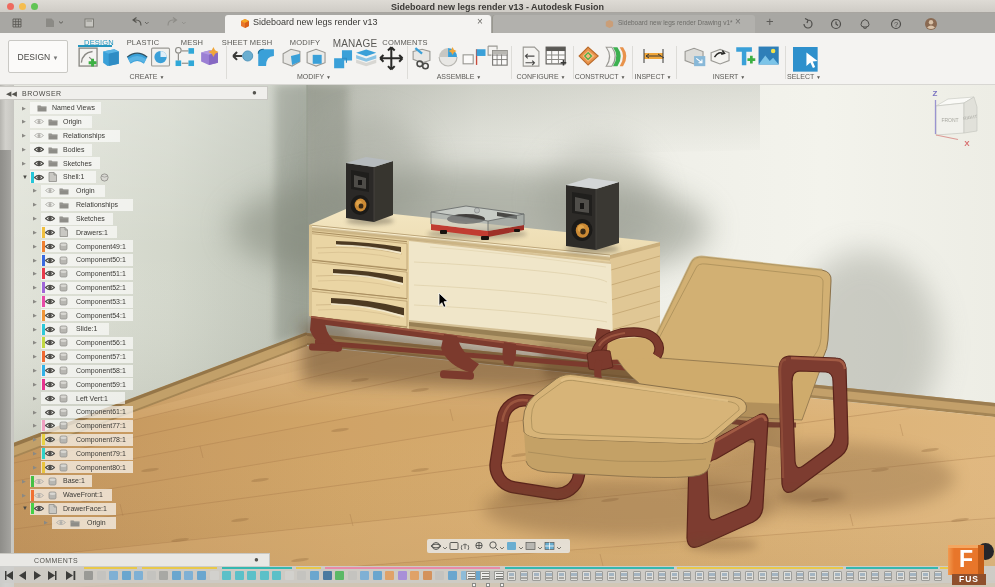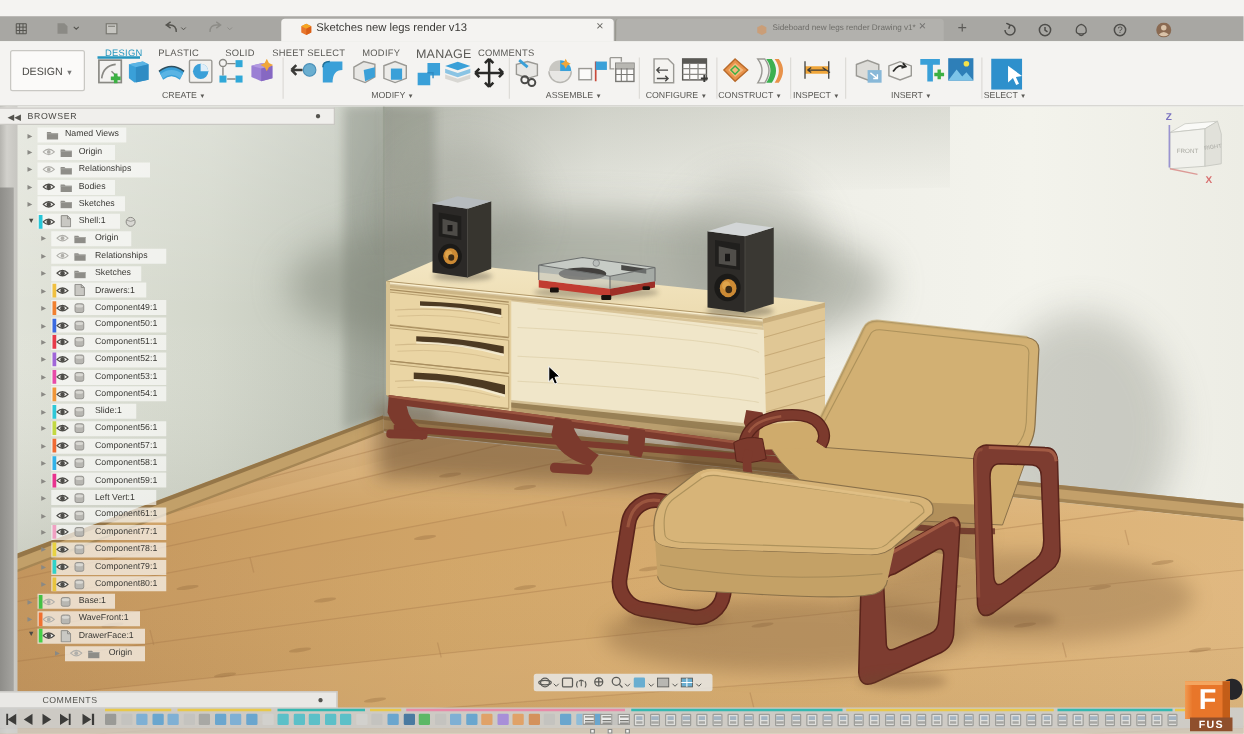--- a/index.html
+++ b/index.html
@@ -262,20 +262,26 @@
 <polygon points="964,103 974,97 977,107 977,131 964,133" fill="#e1e1da" stroke="#c6c7c0" stroke-width="0.7"></polygon>
 <text x="950" y="122" font-size="5" fill="#a8a8a0" text-anchor="middle" font-family="Liberation Sans,sans-serif">FRONT</text>
 <text x="970.5" y="119" font-size="4.5" fill="#a8a8a2" text-anchor="middle" font-family="Liberation Sans,sans-serif" transform="rotate(-8 970,119)">RIGHT</text>
 <line x1="935.5" y1="100" x2="935.5" y2="134" stroke="#9a94d0" stroke-width="1.3"></line>
 <text x="935" y="96" font-size="8" font-weight="bold" fill="#7a72c0" text-anchor="middle" font-family="Liberation Sans,sans-serif">Z</text>
 <line x1="936" y1="135" x2="958" y2="139.5" stroke="#dc9a96" stroke-width="1.1"></line>
 <text x="967" y="146" font-size="8" font-weight="bold" fill="#d87070" text-anchor="middle" font-family="Liberation Sans,sans-serif">X</text>
 <path d="M439,293 l0,12.5 l2.8,-2.8 l1.9,4.6 l2.2,-0.9 l-1.9,-4.6 l3.9,-0.4 Z" fill="#000" stroke="#fff" stroke-width="0.8"></path>
 </svg>
 
+<div class="abs" style="left:0;top:0;width:995px;height:13px;background:linear-gradient(#dedbd5,#cfccc6);border-bottom:1px solid #a8a5a0">
+ <div class="abs" style="left:7px;top:3px;width:7px;height:7px;border-radius:50%;background:#ee6a5f"></div>
+ <div class="abs" style="left:19px;top:3px;width:7px;height:7px;border-radius:50%;background:#f5bd4f"></div>
+ <div class="abs" style="left:31px;top:3px;width:7px;height:7px;border-radius:50%;background:#61c454"></div>
+ <div class="abs" style="left:0;top:1.5px;width:995px;text-align:center;font-size:9px;font-weight:bold;color:#3c3a37">Sideboard new legs render v13 - Autodesk Fusion</div>
+</div>
 
 <div class="abs" style="left:0;top:13px;width:995px;height:20px;background:#a8a7a3">
  <svg class="abs" style="left:0;top:0" width="230" height="20" viewBox="0 0 230 20">
   <g stroke="#55544f" stroke-width="1" fill="none">
    <path d="M13,6 h8 v8 h-8 Z M13,8.7 h8 M13,11.4 h8 M15.7,6 v8 M18.4,6 v8" stroke-width="0.8"></path>
    <path d="M46,5.5 h5.5 l2.5,2.5 v6 h-8 Z" fill="#8b8a85" stroke="none"></path>
           <path d="M59,8.5 l2,1.8 l2,-1.8" stroke-width="0.9"></path>
    <rect x="85" y="6" width="8.5" height="8" stroke="#77766f" fill="#c6c5c0" stroke-width="0.9"></rect>
           <line x1="86.5" y1="8" x2="92" y2="8" stroke="#77766f" stroke-width="0.8"></line>
    <path d="M141,12.5 q0,-5.5 -5,-5.5 l-3.5,0 M136.5,4.5 l-3.5,2.5 l3.5,2.5" stroke-width="1.1"></path>
@@ -283,21 +289,21 @@
    <path d="M168,12.5 q0,-5.5 5,-5.5 l3,0 M173,4.5 l3.5,2.5 l-3.5,2.5" stroke="#8d8c87" stroke-width="1.1"></path>
    <path d="M182,9 l1.8,1.8 l1.8,-1.8" stroke="#8d8c87" stroke-width="0.8"></path>
   </g>
  </svg>
  <div class="abs" style="left:225px;top:2px;width:266px;height:18px;background:#f4f3f1;border-radius:3px 3px 0 0"></div>
  <svg class="abs" style="left:239px;top:5px" width="11" height="11" viewBox="0 0 11 11">
         <polygon points="2,3 6,1 10,3 10,8 6,10 2,8" fill="#e8762c"></polygon>
         <polygon points="2,3 6,5 10,3 6,1" fill="#f5a623"></polygon>
         <polygon points="6,5 6,10 10,8 10,3" fill="#d95f17"></polygon>
       </svg>
- <div class="abs" style="left:253px;top:4px;font-size:9px;color:#3a3936">Sketches new legs render v13</div>
+ <div class="abs" style="left:253px;top:4px;font-size:9px;color:#3a3936">Sideboard new legs render v13</div>
  <div class="abs" style="left:477px;top:3px;font-size:10px;color:#6b6a66">×</div>
  <div class="abs" style="left:492px;top:2px;width:263px;height:18px;background:#b2b1ad;border-radius:3px 3px 0 0;border-left:1px solid #98978f"></div>
  <svg class="abs" style="left:604px;top:6px" width="10" height="10" viewBox="0 0 11 11">
         <polygon points="2,3 6,1 10,3 10,8 6,10 2,8" fill="#cf9a6a" opacity="0.8"></polygon>
       </svg>
  <div class="abs" style="left:618px;top:6px;font-size:6.5px;color:#6e6d69">Sideboard new legs render Drawing v1*</div>
  <div class="abs" style="left:735px;top:3px;font-size:10px;color:#737270">×</div>
  <div class="abs" style="left:766px;top:1px;font-size:13px;color:#5c5b58">+</div>
  <svg class="abs" style="left:798px;top:5px" width="160" height="12" viewBox="0 0 160 12">
   <g stroke="#4e4d4a" stroke-width="1.2" fill="none">
@@ -310,22 +316,22 @@
   </g>
   <circle cx="133" cy="6" r="6" fill="#8a6a52"></circle>
         <circle cx="133" cy="4.2" r="2.2" fill="#d9c2a8"></circle>
         <path d="M129,9.5 q4,-4 8,0 q-4,3 -8,0" fill="#d9c2a8"></path>
  </svg>
 </div>
 
 <div class="abs" style="left:0;top:33px;width:995px;height:52px;background:#f4f3f1;border-bottom:1px solid #d8d7d3"></div>
 <div class="abs" style="left:54px;top:37.5px;width:90px;text-align:center;font-size:7.5px;letter-spacing:0.2px;color:#2596be">DESIGN</div>
 <div class="abs" style="left:98px;top:37.5px;width:90px;text-align:center;font-size:7.5px;letter-spacing:0.2px;color:#5a5955">PLASTIC</div>
-<div class="abs" style="left:147px;top:37.5px;width:90px;text-align:center;font-size:7.5px;letter-spacing:0.2px;color:#5a5955">SOLID</div>
-<div class="abs" style="left:202px;top:37.5px;width:90px;text-align:center;font-size:7.5px;letter-spacing:0.2px;color:#5a5955">SHEET SELECT</div>
+<div class="abs" style="left:147px;top:37.5px;width:90px;text-align:center;font-size:7.5px;letter-spacing:0.2px;color:#5a5955">MESH</div>
+<div class="abs" style="left:202px;top:37.5px;width:90px;text-align:center;font-size:7.5px;letter-spacing:0.2px;color:#5a5955">SHEET MESH</div>
 <div class="abs" style="left:260px;top:37.5px;width:90px;text-align:center;font-size:7.5px;letter-spacing:0.2px;color:#5a5955">MODIFY</div>
 <div class="abs" style="left:310px;top:37.5px;width:90px;text-align:center;font-size:10px;letter-spacing:0.2px;color:#5a5955">MANAGE</div>
 <div class="abs" style="left:360px;top:37.5px;width:90px;text-align:center;font-size:7.5px;letter-spacing:0.2px;color:#5a5955">COMMENTS</div>
 <div class="abs" style="left:78px;top:44.5px;width:34px;height:2.5px;background:#2596be"></div>
 <div class="abs" style="left:8px;top:40px;width:60px;height:33px;background:#fbfaf9;border:1px solid #c9c8c4;border-radius:2px;text-align:center;line-height:33px;font-size:8.5px;color:#4a4946">DESIGN <span style="font-size:6px;color:#777">▼</span></div>
 <div class="abs" style="left:226px;top:46px;width:1px;height:33px;background:#dddcd8"></div>
 <div class="abs" style="left:407px;top:46px;width:1px;height:33px;background:#dddcd8"></div>
 <div class="abs" style="left:511px;top:46px;width:1px;height:33px;background:#dddcd8"></div>
 <div class="abs" style="left:573px;top:46px;width:1px;height:33px;background:#dddcd8"></div>
 <div class="abs" style="left:632px;top:46px;width:1px;height:33px;background:#dddcd8"></div>

